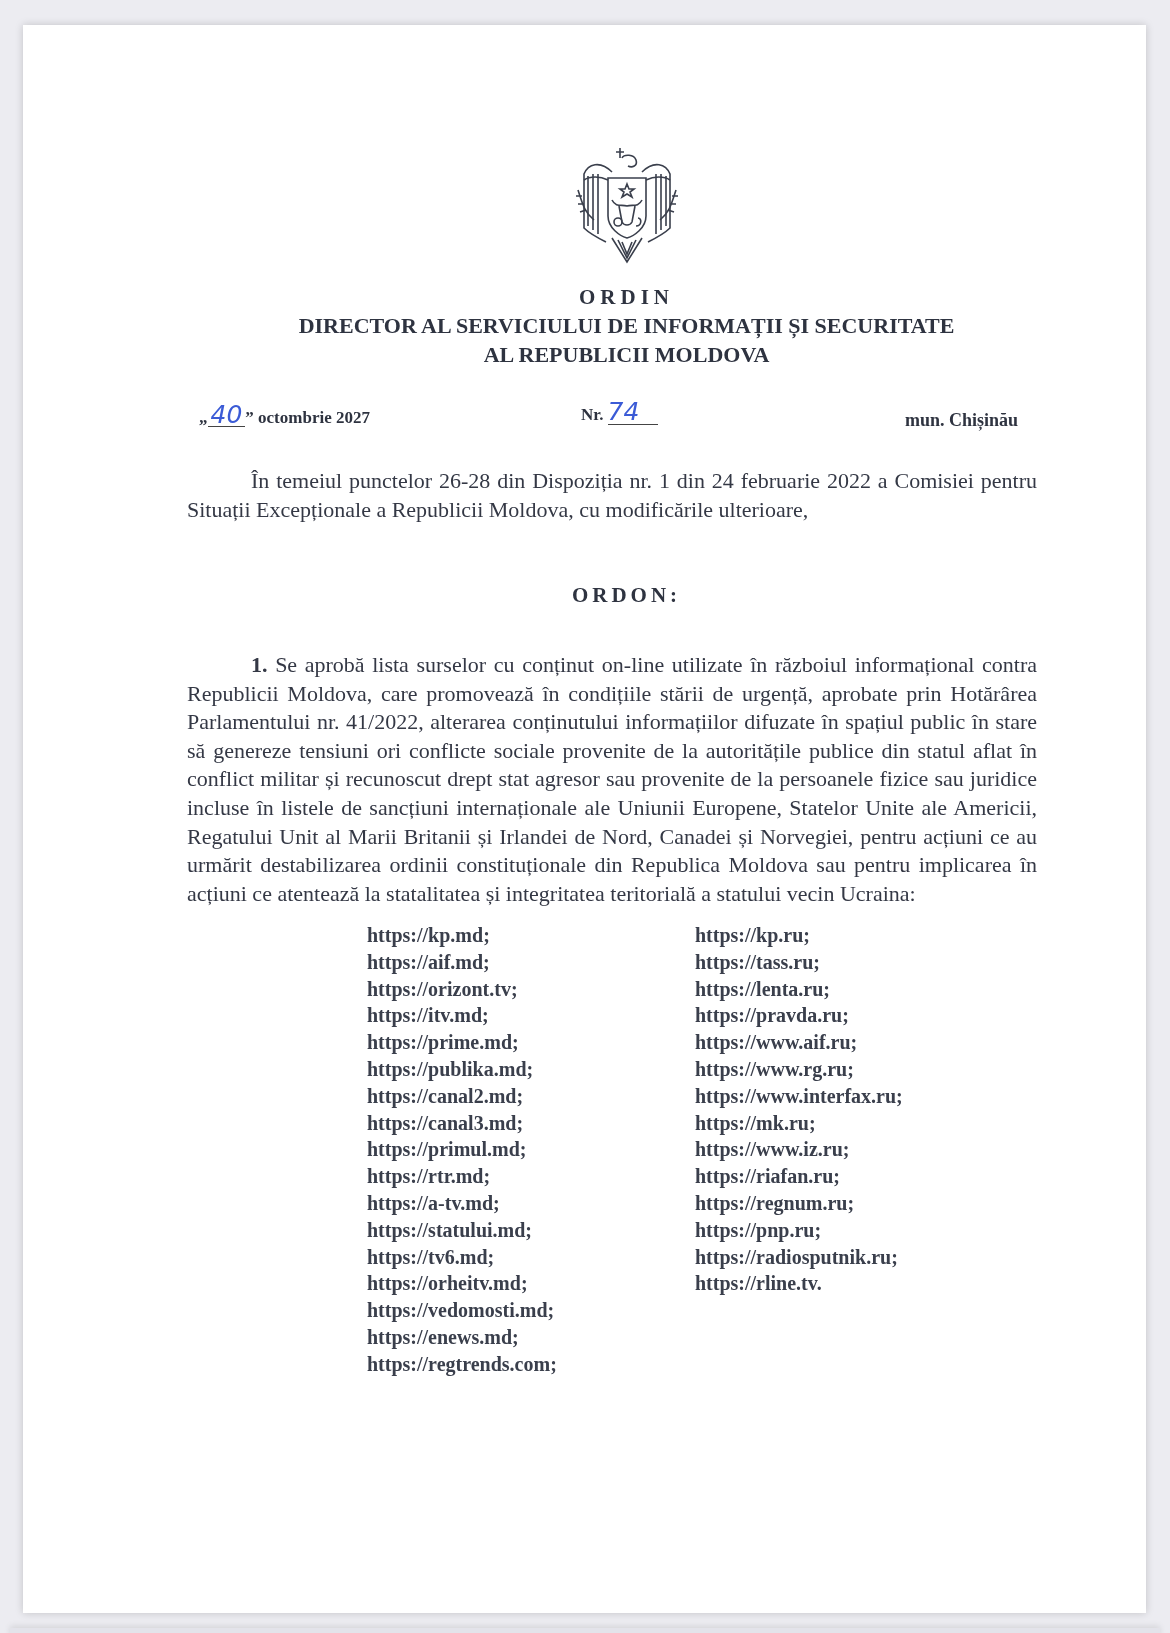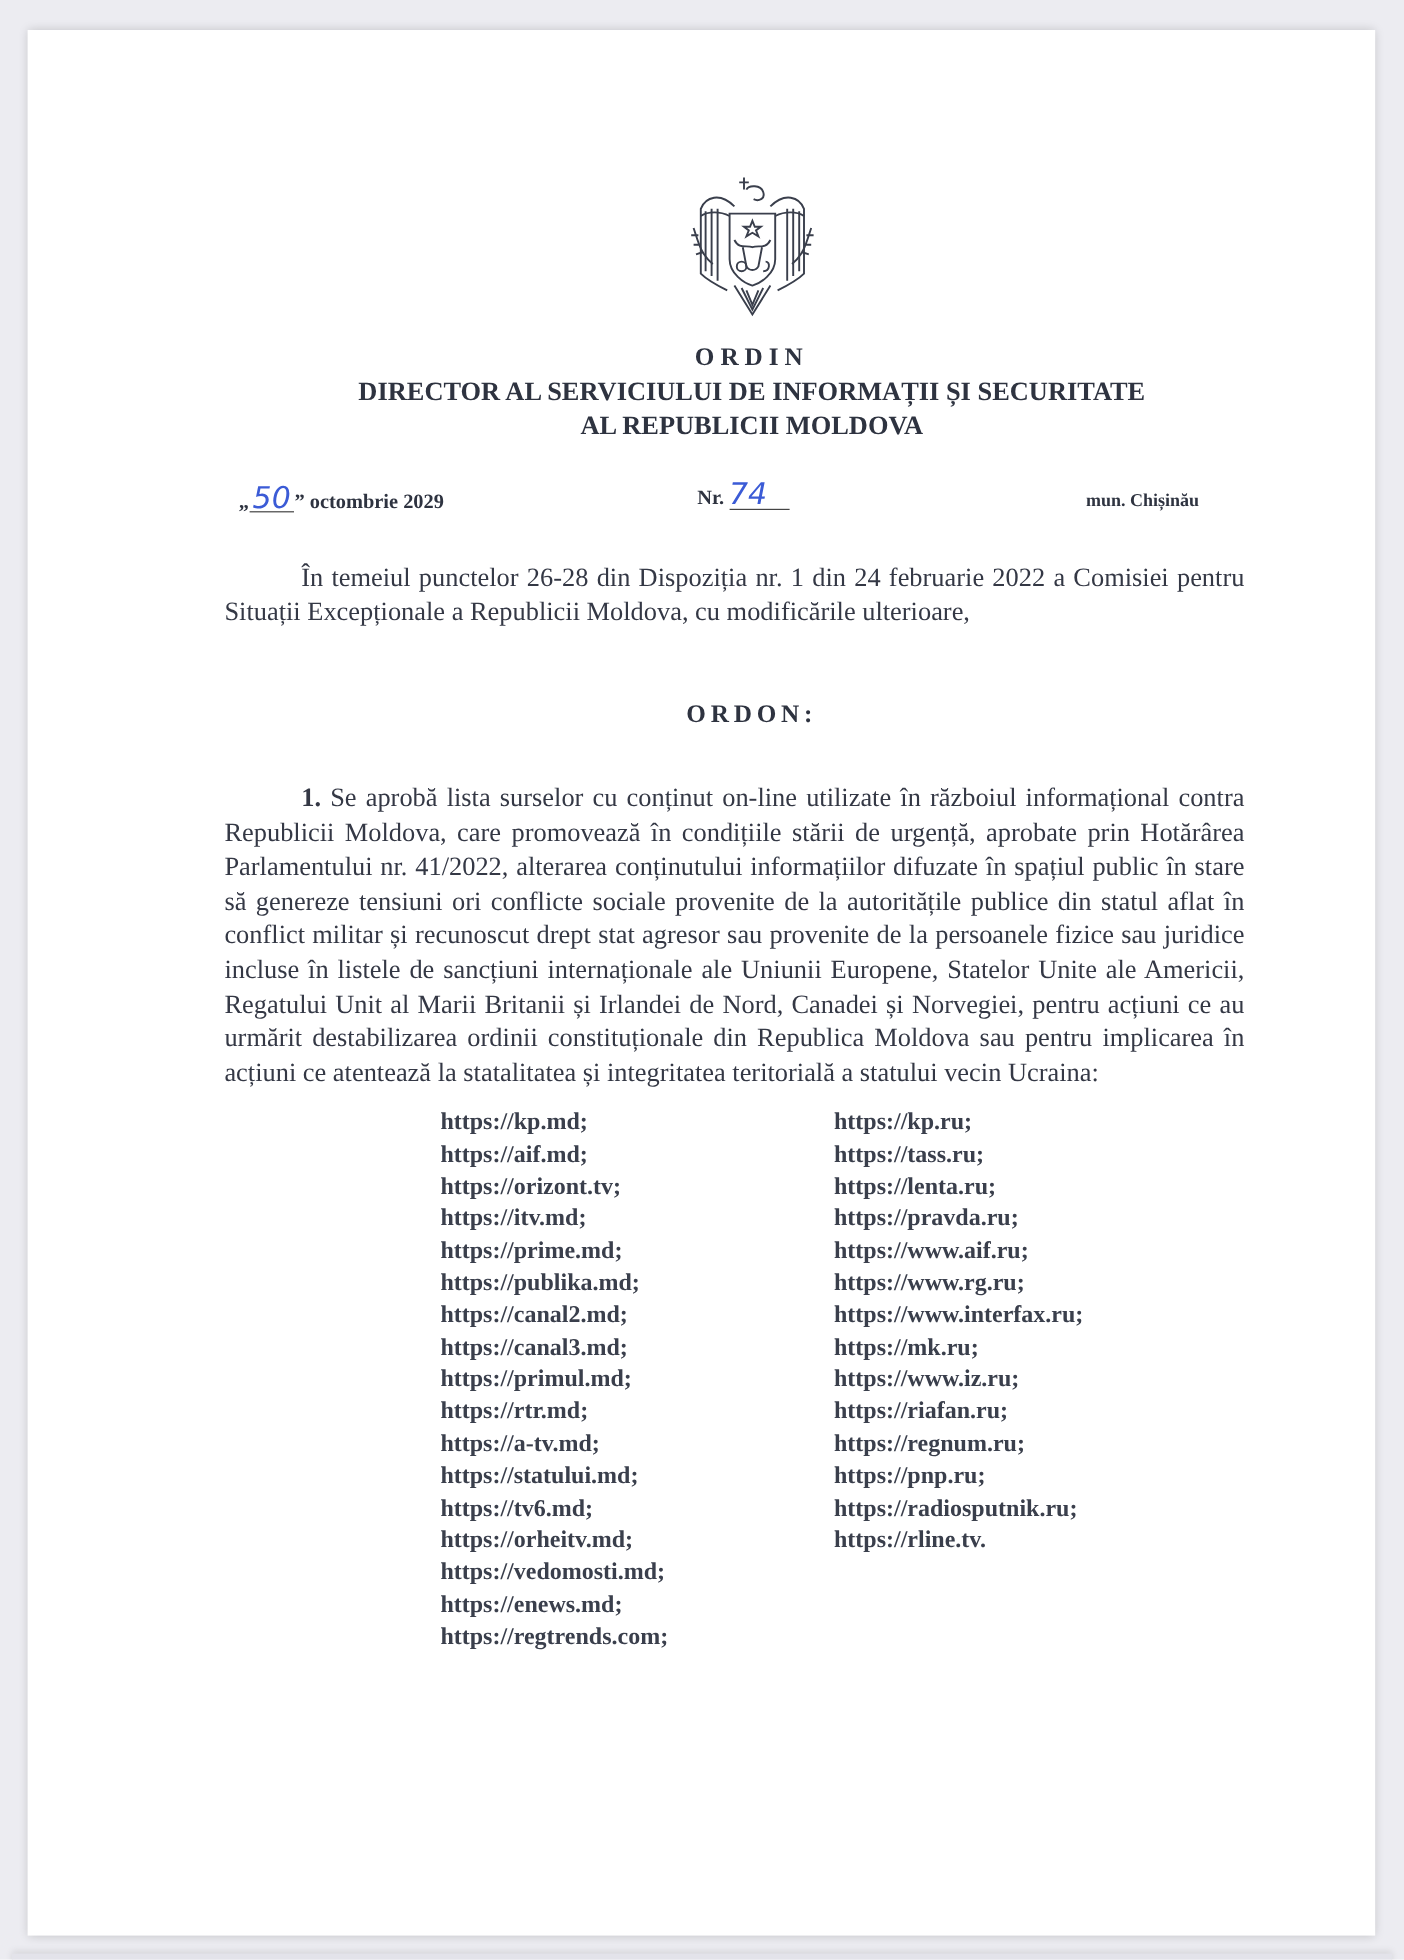--- a/index.html
+++ b/index.html
@@ -23,21 +23,21 @@
   .center { position:absolute; left:0; width:1253px; text-align:center; font-weight:bold; }
   .title-ordin { top:285px; font-size:21px; letter-spacing:5px; }
   .title-l2 { top:313px; font-size:22px; }
   .title-l3 { top:342px; font-size:22px; }
   .abs { position:absolute; white-space:nowrap; }
   .date { left:199px; top:404px; font-size:17px; font-weight:bold; }
   .hand { font-family:"DejaVu Sans", sans-serif; font-weight:normal; color:#3b5bd6; font-size:25px; font-style:italic; }
   .date .hand { display:inline-block; border-bottom:1px solid #444; padding:0 3px; line-height:22px; }
   .nr { left:581px; top:400px; font-size:17px; font-weight:bold; }
   .nr .hand { display:inline-block; border-bottom:1px solid #444; width:50px; text-align:left; line-height:24px; margin-left:4px; }
-  .city { left:905px; top:410px; font-size:15px; font-weight:bold;text-align:center; }
+  .city { left:905px; top:410px; font-size:18px; font-weight:bold;text-align:center; }
   .para {
     position:absolute; left:187px; width:850px;
     font-size:22px; line-height:28.6px; text-align:justify;
     color:#343845;
   }
   .para .indent { display:inline-block; width:64px; }
   .p-intro { top:467px; }
   .ordon { top:583px; font-size:21px; letter-spacing:4px; }
   .p-one { top:640px;margin-top:11px; }
   .p-one b { font-weight:bold; }
@@ -78,22 +78,22 @@
   <path d="M104 44 C100 56 98 66 88 74 M106 50 L100 50 M104 58 L98 58 M102 66 L96 64"></path>
 
   <path d="M40 92 L55 116 L70 92 M46 94 L55 112 L64 94 M50 96 L55 108 L60 96"></path>
 </svg>
 
 <div class="center title-ordin">ORDIN</div>
 <div class="center title-l2">DIRECTOR AL SERVICIULUI DE INFORMAȚII ȘI SECURITATE</div>
 <div class="center title-l3">AL REPUBLICII MOLDOVA</div>
 
 <div class="abs date">
-  <span>„</span><span class="hand">50</span><span>”</span>
-  <span>octombrie 2029</span>
+  <span>„</span><span class="hand">40</span><span>”</span>
+  <span>octombrie 2027</span>
 </div>
 
 <div class="abs nr">
   <span>Nr.</span><span class="hand">74</span>
 </div>
 
 <div class="abs city">mun. Chișinău</div>
 
 <div class="para p-intro"><span class="indent"></span><span>În temeiul punctelor 26-28 din Dispoziția nr. 1 din 24 februarie 2022 a Comisiei pentru Situații Excepționale a Republicii Moldova, cu modificările ulterioare,</span></div>
 

